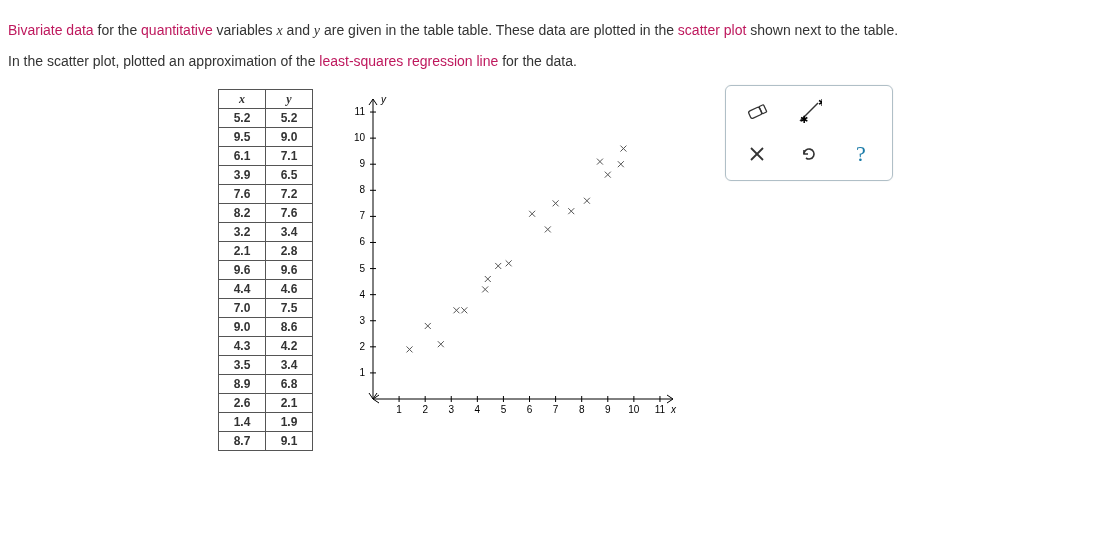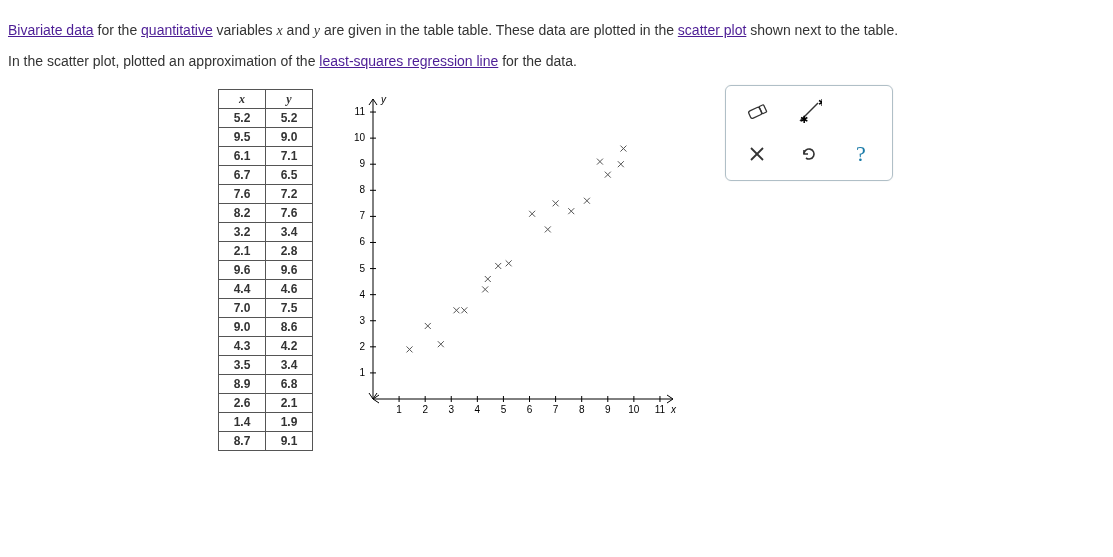--- a/index.html
+++ b/index.html
@@ -4,21 +4,21 @@
 <style>
   body {
     margin: 0;
     padding: 8px;
     font-family: Arial, Helvetica, sans-serif;
     font-size: 14px;
     color: #333;
     background: #fff;
     width: 1113px;
   }
-  .link { color: #4c1d95; text-decoration: underline; cursor: pointer; }
+  .link { color: #be185d; cursor: pointer; }
   .var { font-style: italic; font-family: "Times New Roman", serif; }
   .content { margin-left: 210px; margin-top: 20px; display: flex; align-items: flex-start; gap: 30px; }
   table.data { border-collapse: collapse; font-size: 12px; font-family: Arial, sans-serif; }
   table.data th, table.data td {
     border: 1px solid #555;
     padding: 1px 8px;
     text-align: center;
     min-width: 30px;
     height: 16px;
     font-weight: bold;
@@ -72,21 +72,21 @@
         </tr>
         <tr>
           <td>9.5</td>
           <td>9.0</td>
         </tr>
         <tr>
           <td>6.1</td>
           <td>7.1</td>
         </tr>
         <tr>
-          <td>6.7</td>
+          <td>3.9</td>
           <td>6.5</td>
         </tr>
         <tr>
           <td>7.6</td>
           <td>7.2</td>
         </tr>
         <tr>
           <td>8.2</td>
           <td>7.6</td>
         </tr>

